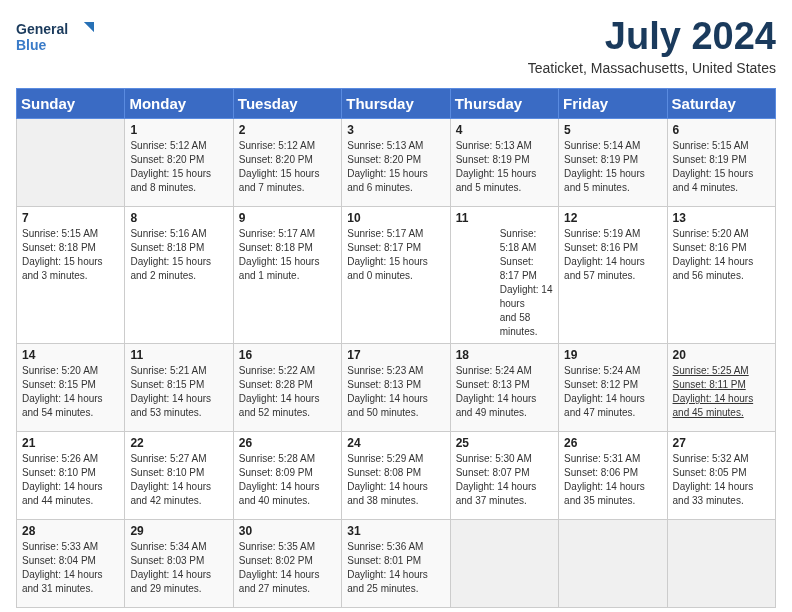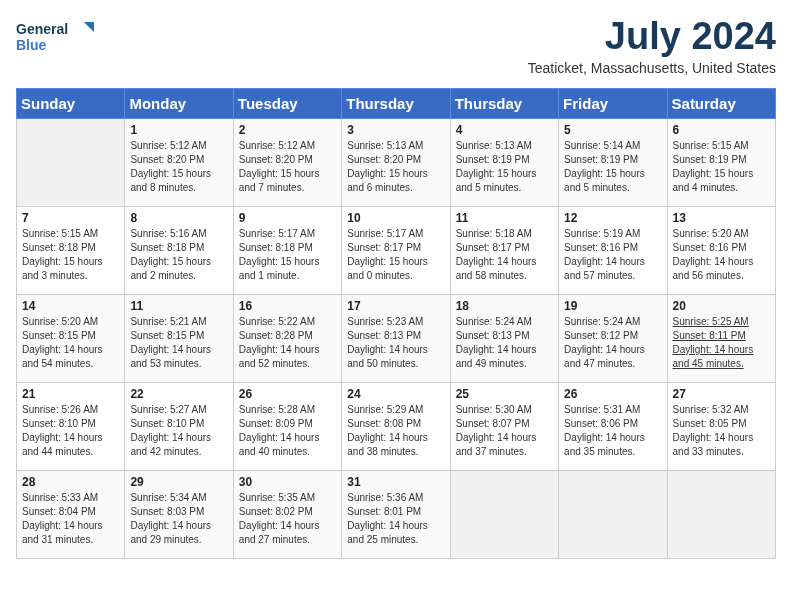--- a/index.html
+++ b/index.html
@@ -175,21 +175,21 @@
         </td>
         <td>
           <span class="day-num">10</span>
           <div class="cell-info" style="white-space: pre-line;">Sunrise: 5:17 AM
 Sunset: 8:17 PM
 Daylight: 15 hours
 and 0 minutes.</div>
         </td>
         <td>
           <span class="day-num">11</span>
-          <div class="cell-info" style="white-space: pre-line;">Sunrise: 5:18 AM
+          <div class="cell-info" style="white-space: pre-line; margin-left: 44px;">Sunrise: 5:18 AM
 Sunset: 8:17 PM
 Daylight: 14 hours
 and 58 minutes.</div>
         </td>
         <td>
           <span class="day-num">12</span>
           <div class="cell-info" style="white-space: pre-line;">Sunrise: 5:19 AM
 Sunset: 8:16 PM
 Daylight: 14 hours
 and 57 minutes.</div>

